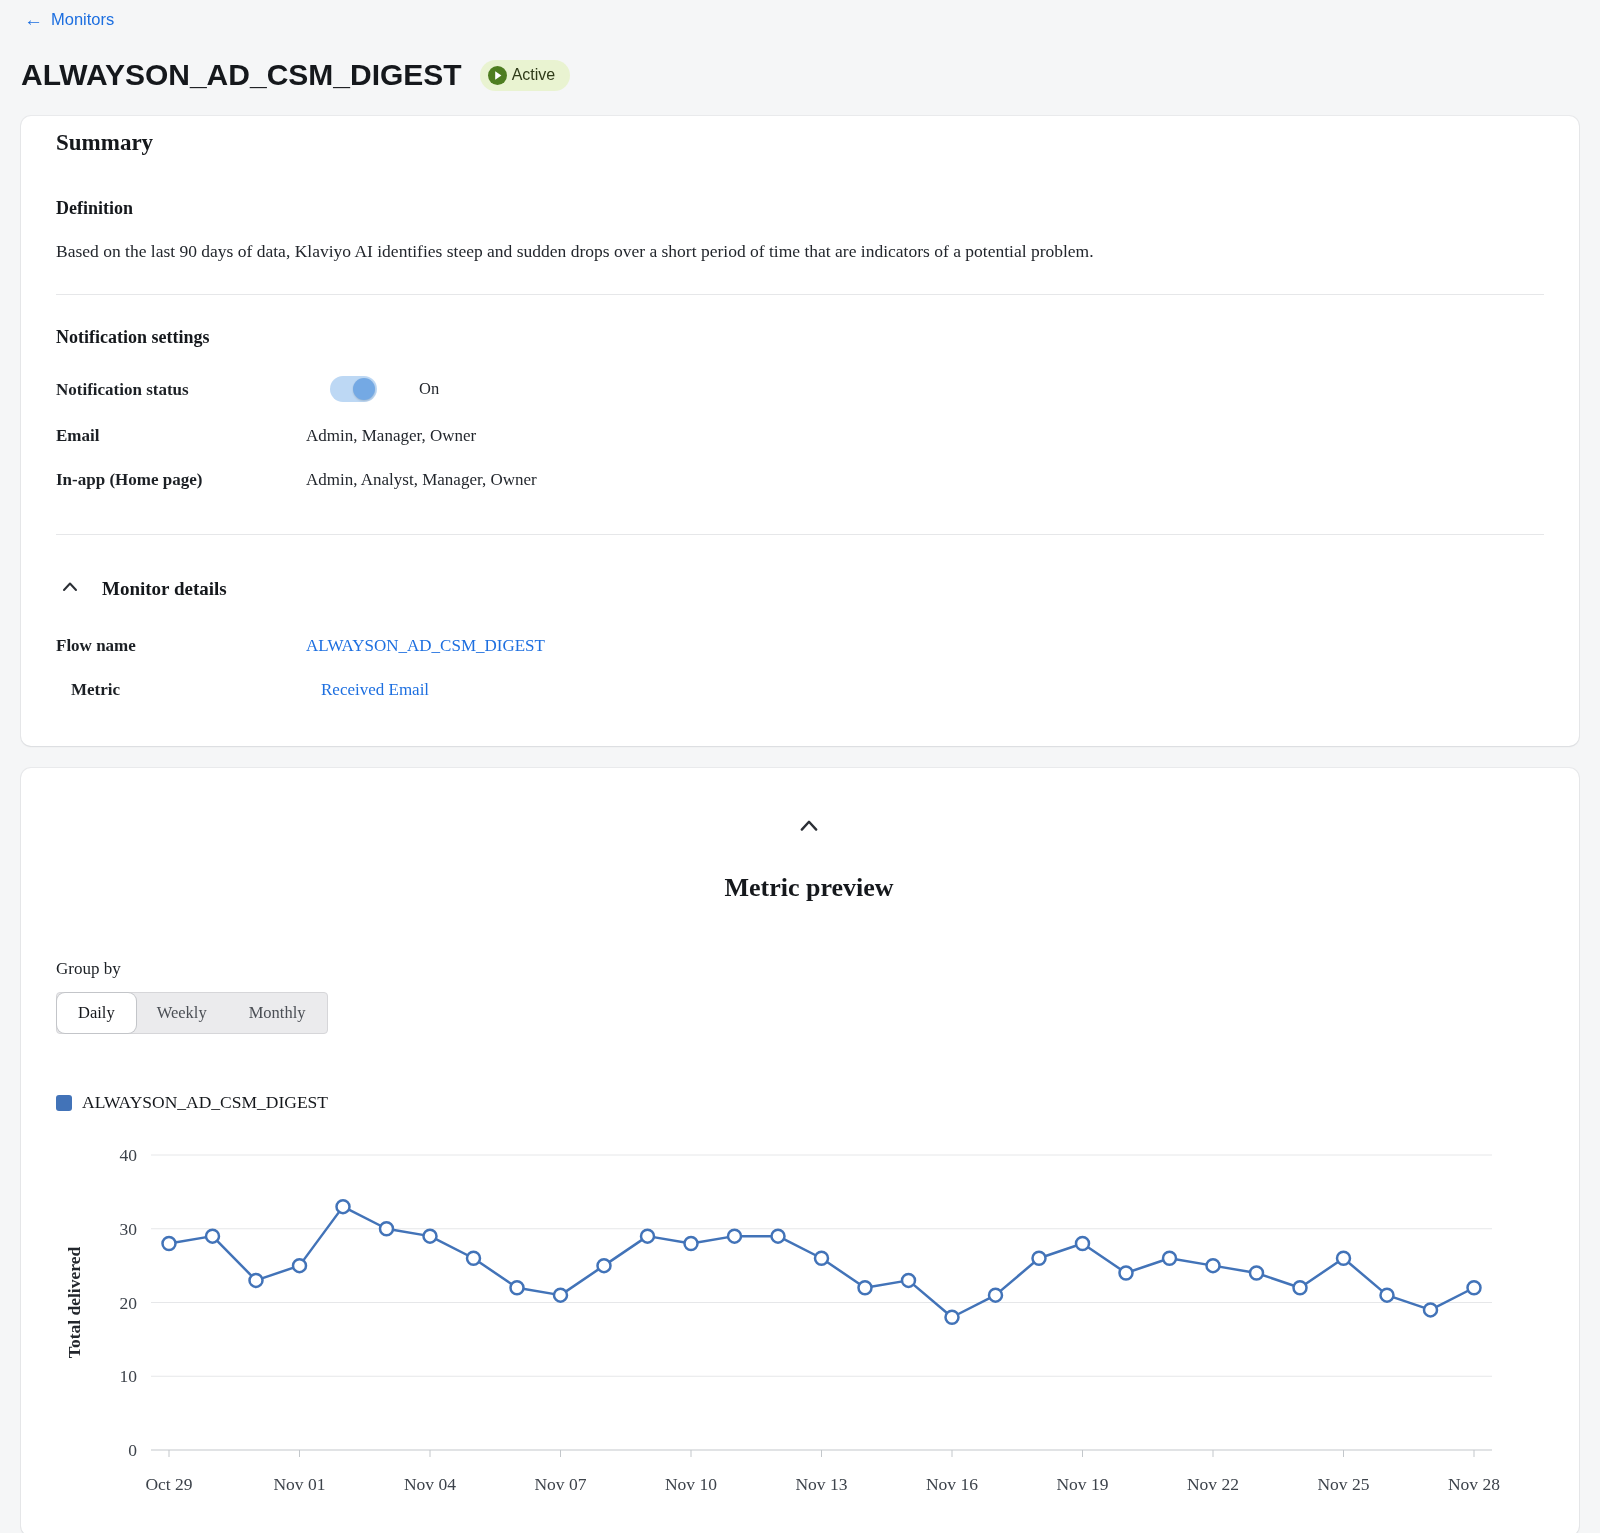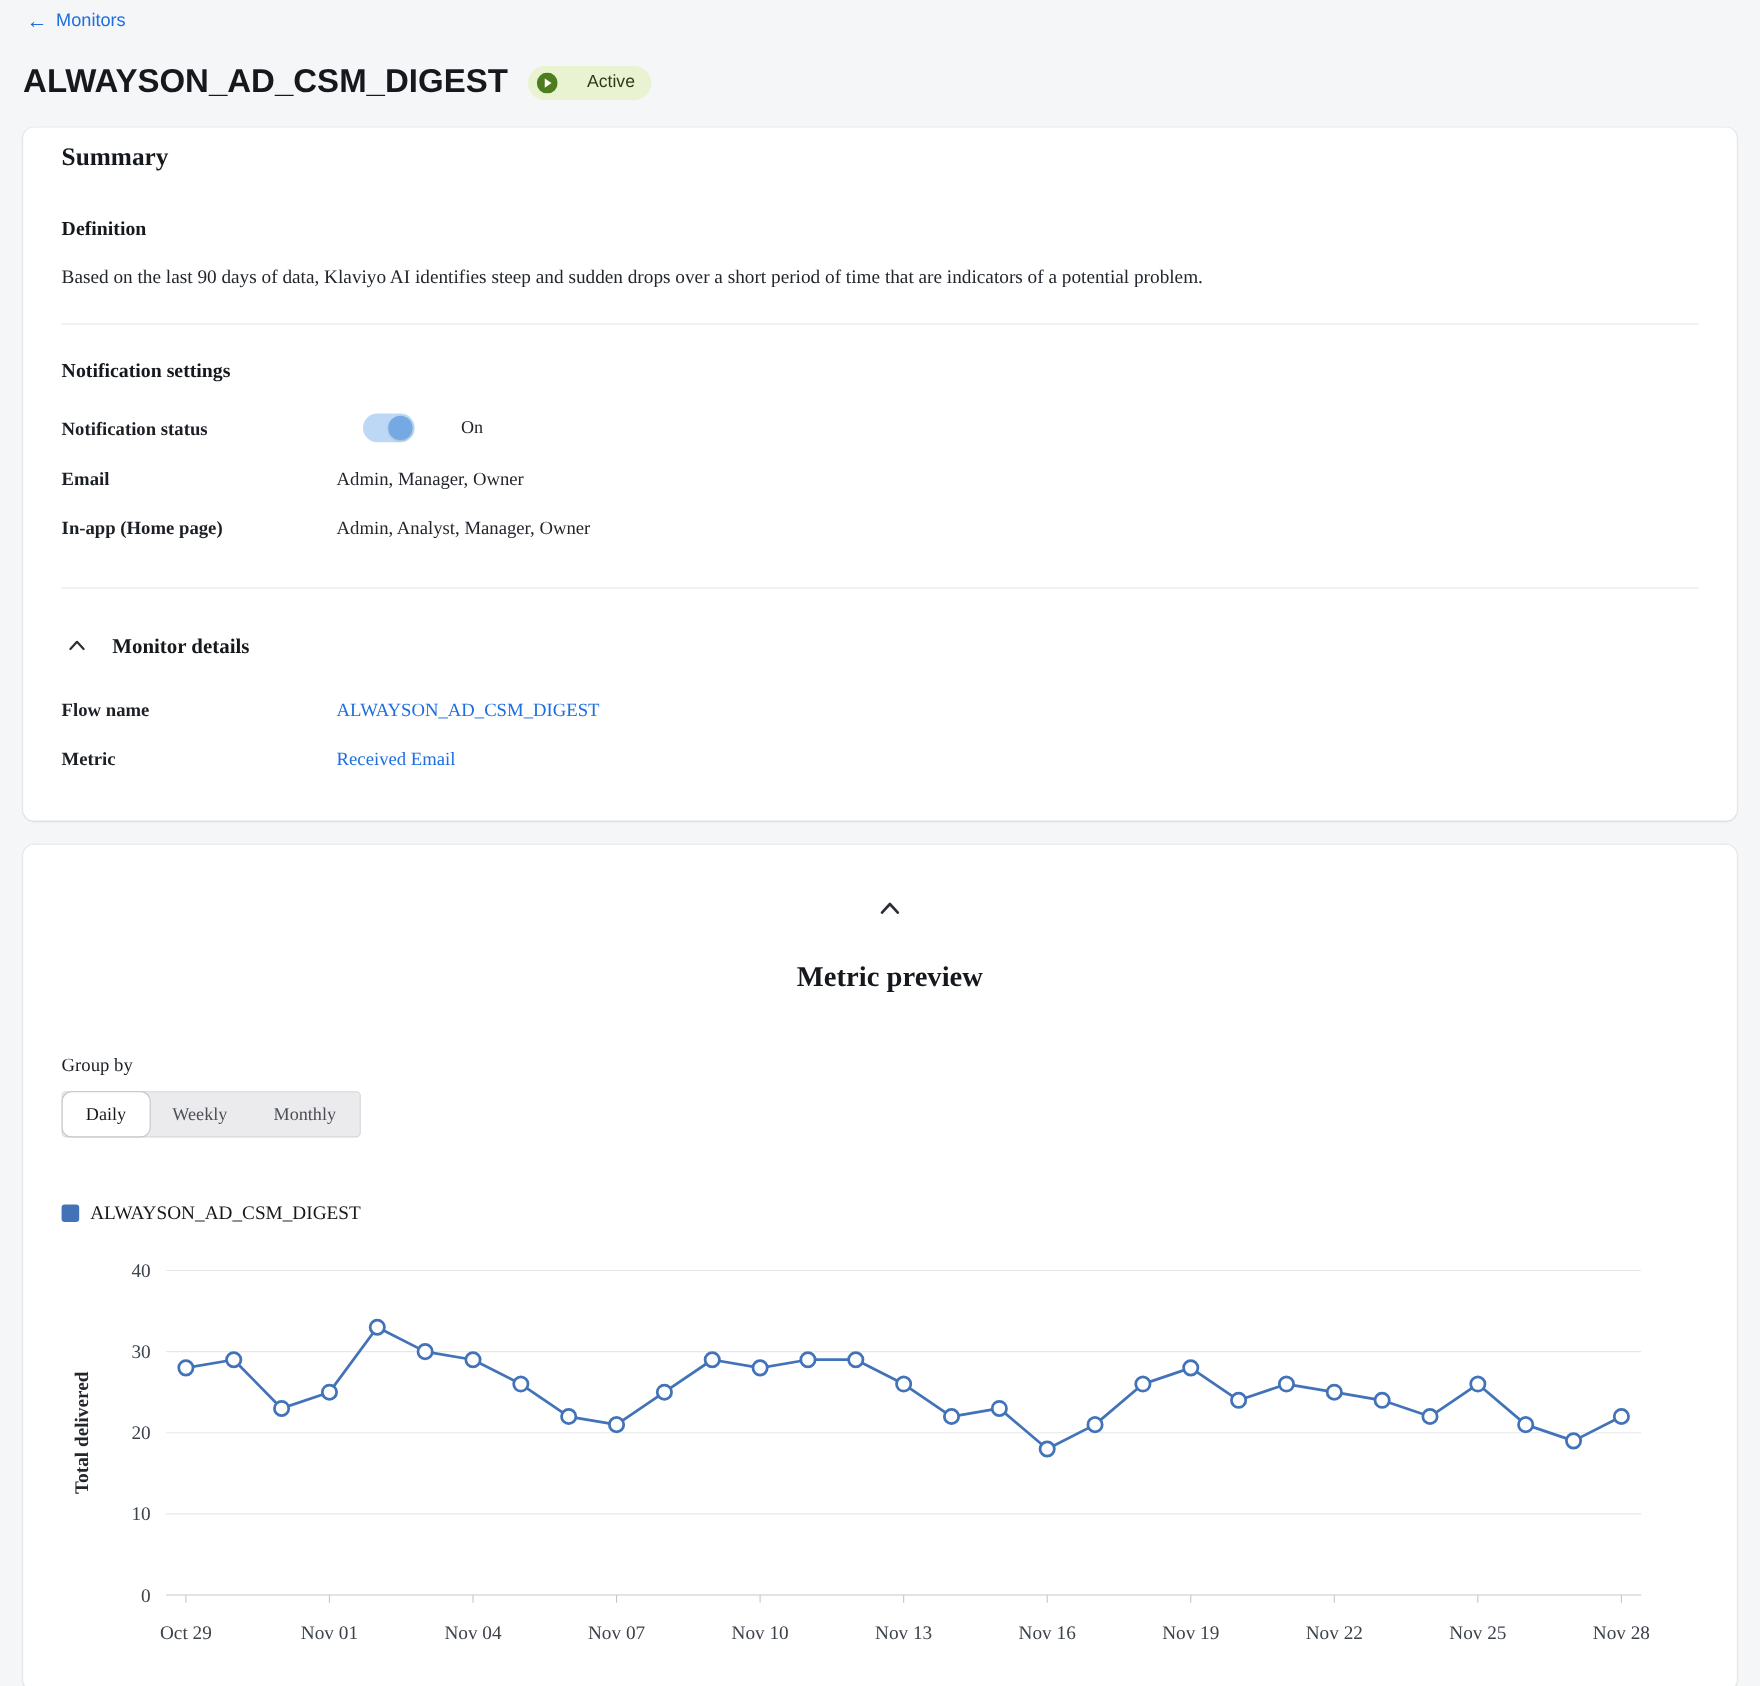--- a/index.html
+++ b/index.html
@@ -12,42 +12,42 @@
   }
   .top-bar { padding: 10px 24px 0 24px; }
   .back-link {
     display: inline-flex; align-items: center; gap: 8px;
     color: var(--link-blue, #1d6fe0); text-decoration: none; font-size: 16.5px;
   }
   .back-arrow { font-size: 19px; line-height: 1; }
   .title-row { display: flex; align-items: center; gap: 18px; margin: 28px 0 24px 0; padding: 0 24px 0 21px; }
   h1.page-title { font-size: 30px; margin: 0; color: #15181c; font-weight: 700; }
   .status-badge {
-    display: inline-flex; align-items: center; gap: 27px;
+    display: inline-flex; align-items: center; gap: 5px;
     background: var(--badge-bg, #e9f3d1); border-radius: 17px;
     padding: 6px 15px 6px 8px; font-size: 16px; color: #2f3b18;
   }
   .badge-icon { display: flex; }
 
   .card {
     margin: 0 21px 22px 21px;
     background: #ffffff;
     border-radius: 10px;
     box-shadow: 0 1px 2px rgba(16,24,40,.07), 0 0 0 1px rgba(16,24,40,.05);
     font-family: Liberation Serif, serif;
   }
   .card-inner { padding: 14px 35px 46px 35px; }
 
   h2.card-title { font-size: 23px; margin: 0 0 42px 0; font-weight: 700; color: #15181c; }
   h3.section-heading { font-size: 18px; margin: 0 0 20px 0; font-weight: 700; color: #15181c; }
   p.definition-text { font-size: 17.5px; margin: 0 0 30px 0; line-height: 1.45; color: #23272d; }
   hr.divider { border: none; border-top: 1px solid #e6e7e9; margin: 0 0 32px 0; }
 
   .kv-row { display: flex; align-items: flex-start; margin-bottom: 22px; font-size: 17px; }
-  .kv-row:last-child { margin-bottom: 0; }
+  .kv-row:last-child { margin-bottom: 0; margin-left: 15px; }
   .kv-key { width: 250px; flex-shrink: 0; font-weight: 700; color: #1c2025; padding-top: 2px; }
   .kv-val { color: #23272d; padding-top: 2px; }
   .kv-row.center { align-items: center; gap: 24px; }
 
   .toggle {
     width: 47px; height: 26px; border-radius: 13px;
     background: var(--toggle-track, #bdd8f4);
     border: none; position: relative; cursor: pointer; padding: 0;
   }
   .toggle-knob {

